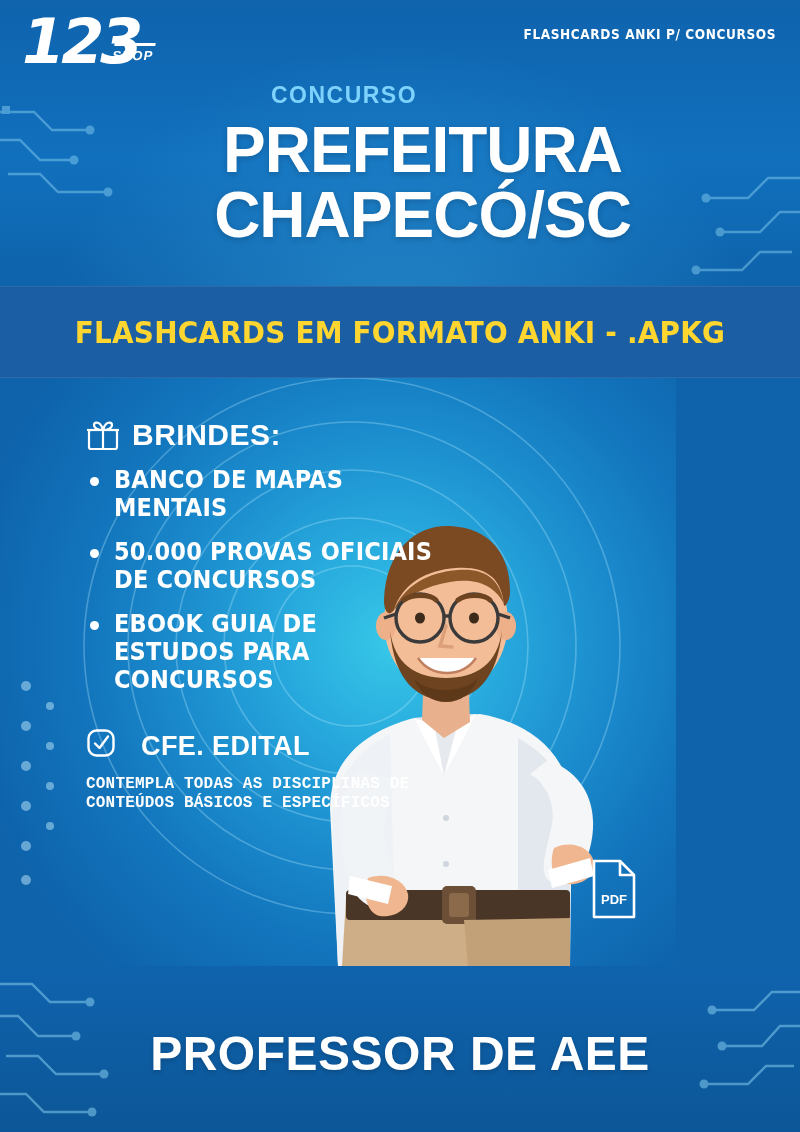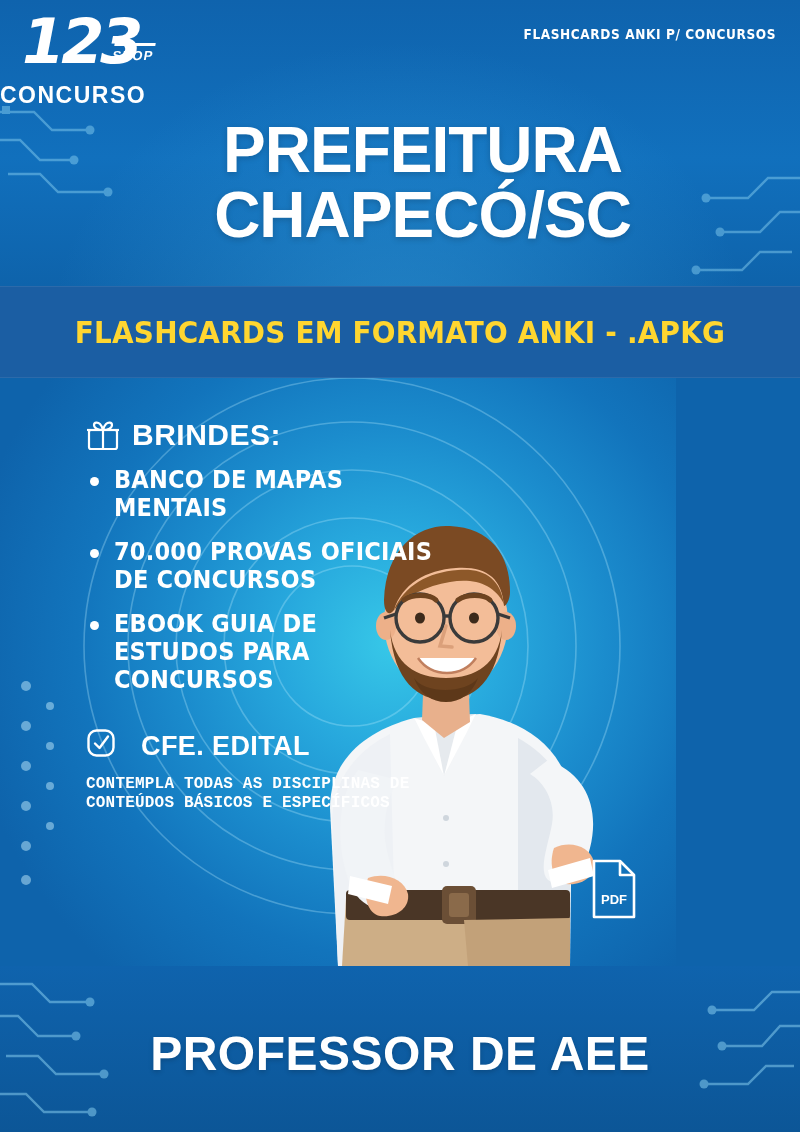--- a/index.html
+++ b/index.html
@@ -61,21 +61,21 @@
     position: absolute; top: 26px; right: 24px;
     color: #ffffff; font-weight: 700; font-size: 13.5px;
     letter-spacing: .6px;
     font-family: "DejaVu Sans Condensed", "Liberation Sans", sans-serif;
     z-index: 6;
   }
 
   
   .concurso {
     position: absolute; top: 82px; left: 0; width: 688px;
-    text-align: left; color: #ffffff;
+    text-align: center; color: #7dd3fc;
     font-weight: 700; font-size: 23px; letter-spacing: 1.5px;
     z-index: 6;
   }
   .main-title {
     position: absolute; top: 118px; left: 0; width: 800px;
     text-align: center; color: #ffffff;
     font-weight: 800; font-size: 64px; line-height: 1.02;
     letter-spacing: -1px;
     z-index: 6;
     text-shadow: 0 2px 6px rgba(0,0,0,.18);
@@ -322,21 +322,21 @@
             <path d="M17 12 V31"></path>
             <path d="M17 12 C12 12 8 10 8 7 C8 4 12 4 14 6 C16 8 17 12 17 12 Z"></path>
             <path d="M17 12 C22 12 26 10 26 7 C26 4 22 4 20 6 C18 8 17 12 17 12 Z"></path>
           </svg>
         </span>
         <span>BRINDES:</span>
       </div>
 
       <ul class="brindes">
         <li>BANCO DE MAPAS MENTAIS</li>
-        <li>70.000 PROVAS OFICIAIS DE CONCURSOS</li>
+        <li>50.000 PROVAS OFICIAIS DE CONCURSOS</li>
         <li>EBOOK GUIA DE ESTUDOS PARA CONCURSOS</li>
       </ul>
 
       <div class="cfe-head">
         <span class="check-icon">
           <svg width="30" height="30" viewBox="0 0 30 30" fill="none" stroke="#ffffff" stroke-width="2.4">
             <rect x="2.5" y="2.5" width="25" height="25" rx="8"></rect>
             <path d="M9 15.5 L13.5 20 L22 8.5" stroke-linecap="round" stroke-linejoin="round"></path>
           </svg>
         </span>

